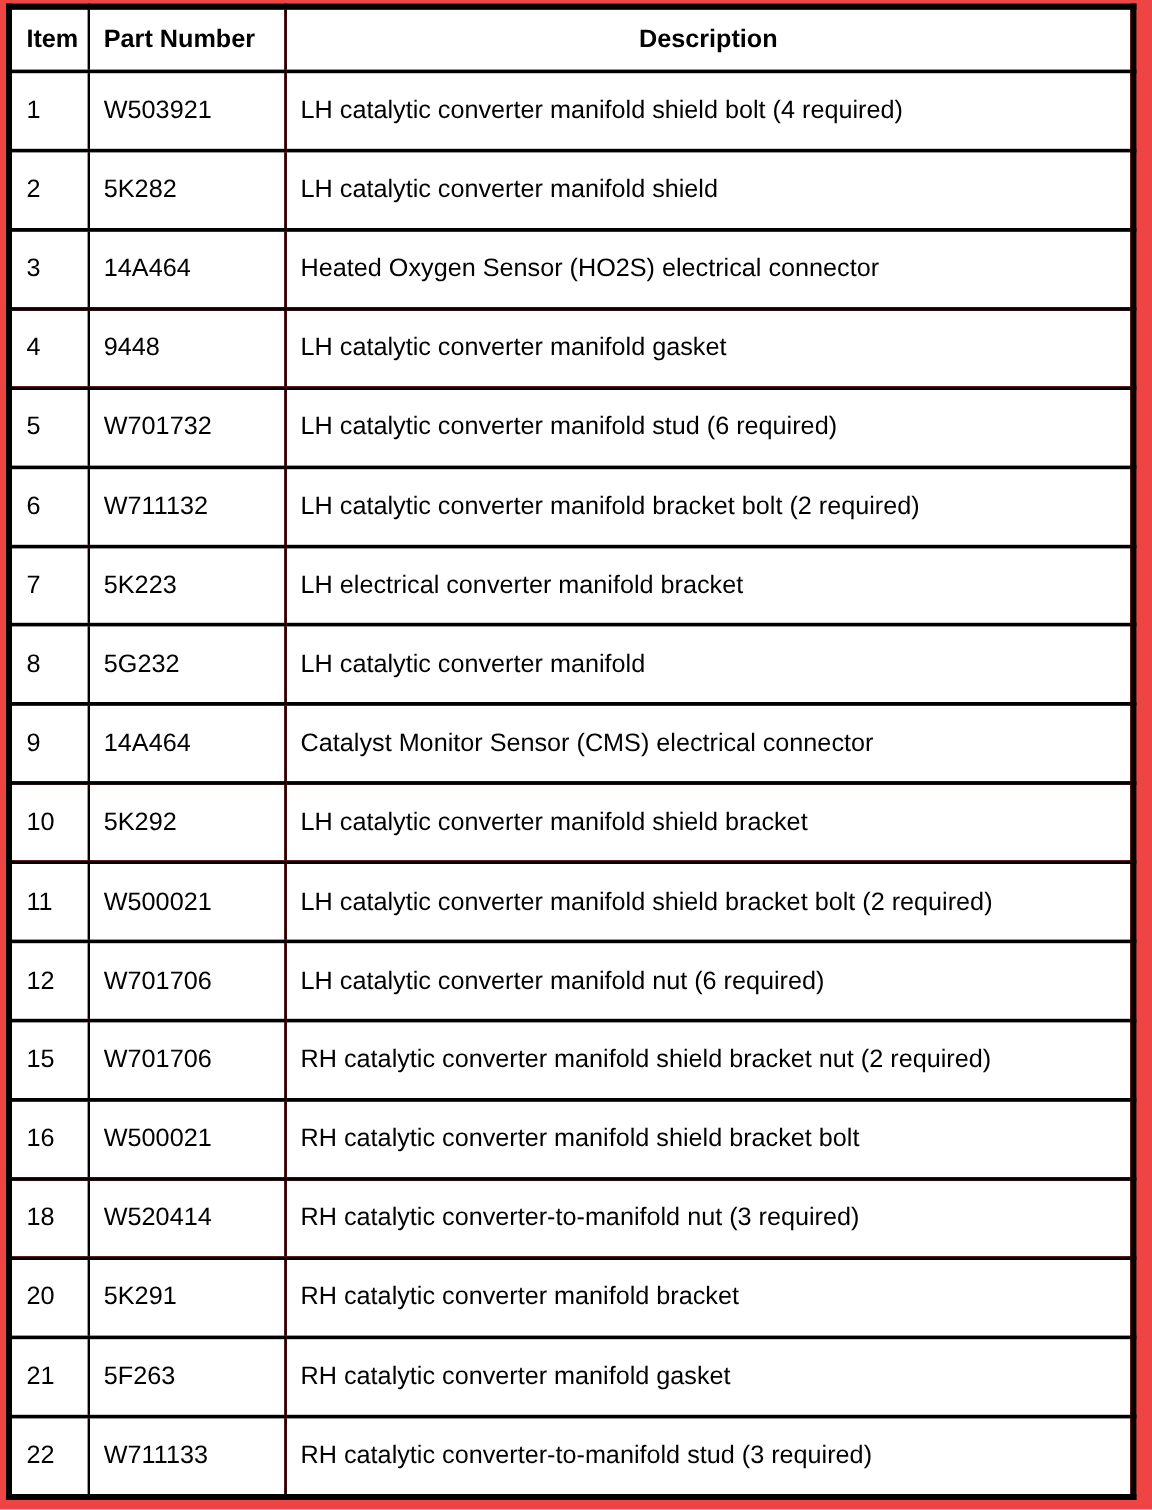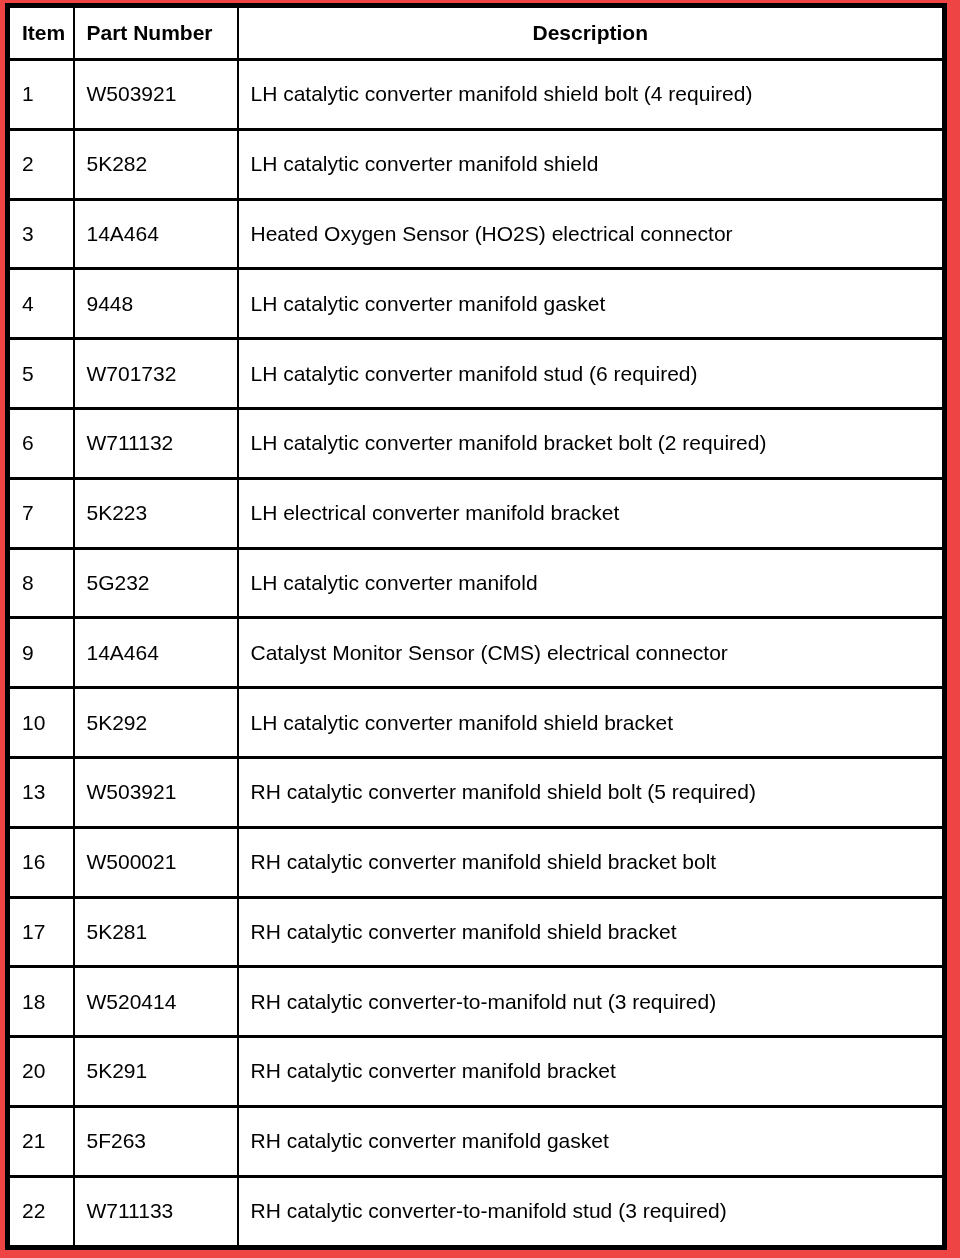--- a/index.html
+++ b/index.html
@@ -130,33 +130,38 @@
             <td>9</td>
             <td>14A464</td>
             <td>Catalyst Monitor Sensor (CMS) electrical connector</td>
           </tr>
           <tr>
             <td>10</td>
             <td>5K292</td>
             <td>LH catalytic converter manifold shield bracket</td>
           </tr>
           <tr>
-            <td>13</td>
-            <td>W503921</td>
-            <td>RH catalytic converter manifold shield bolt (5 required)</td>
+            <td>11</td>
+            <td>W500021</td>
+            <td>LH catalytic converter manifold shield bracket bolt (2 required)</td>
+          </tr>
+          <tr>
+            <td>12</td>
+            <td>W701706</td>
+            <td>LH catalytic converter manifold nut (6 required)</td>
+          </tr>
+          <tr>
+            <td>15</td>
+            <td>W701706</td>
+            <td>RH catalytic converter manifold shield bracket nut (2 required)</td>
           </tr>
           <tr>
             <td>16</td>
             <td>W500021</td>
             <td>RH catalytic converter manifold shield bracket bolt</td>
-          </tr>
-          <tr>
-            <td>17</td>
-            <td>5K281</td>
-            <td>RH catalytic converter manifold shield bracket</td>
           </tr>
           <tr>
             <td>18</td>
             <td>W520414</td>
             <td>RH catalytic converter-to-manifold nut (3 required)</td>
           </tr>
           <tr>
             <td>20</td>
             <td>5K291</td>
             <td>RH catalytic converter manifold bracket</td>

